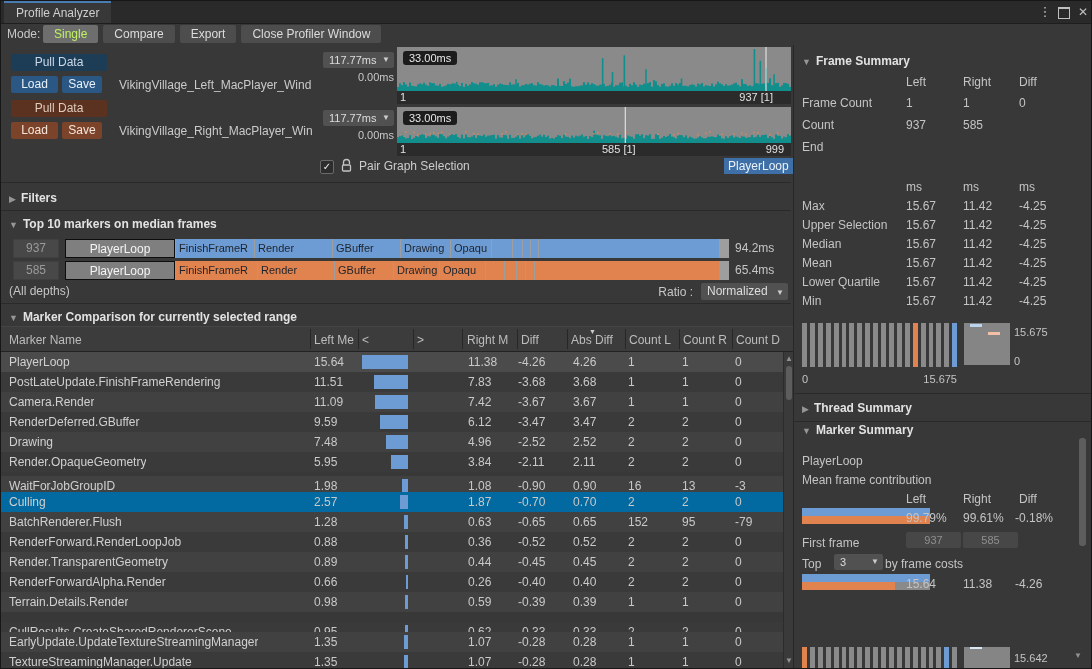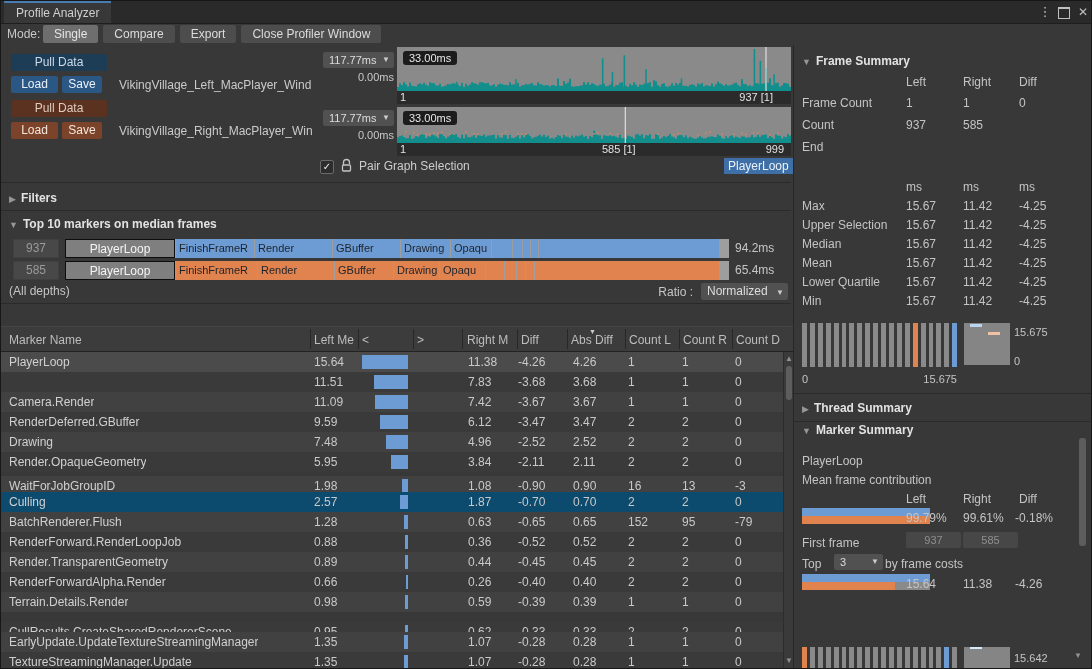--- a/index.html
+++ b/index.html
@@ -10,21 +10,21 @@
   
   .titlebar{position:absolute;left:0;top:0;width:100%;height:22px;background:#2a2a2a;border-bottom:1px solid #1e1e1e;}
   .tab{position:absolute;left:3px;top:0;height:22px;line-height:20px;padding:0 12px;background:#383838;
     border-top:2px solid #497cb0;box-sizing:border-box;color:#cfcfcf;}
   .winicon{position:absolute;top:3px;width:16px;height:16px;color:#c0c0c0;text-align:center;line-height:16px;cursor:default;}
   .maxbox{position:absolute;top:6px;width:10px;height:9px;border:1px solid #c0c0c0;border-top-width:2px;}
   
   .toolbar-label{position:absolute;left:6px;top:22px;height:22px;line-height:22px;color:#c8c8c8;}
   #toolbar-btns{position:absolute;left:42px;top:24px;display:flex;gap:5px;}
   .tbtn{height:18px;line-height:18px;padding:0 11px;background:#4d4d4d;border-radius:2px;color:#dcdcdc;}
-  .tbtn.active{background:#6e6e6e;color:#e5e5e5;}
+  .tbtn.active{background:#6e6e6e;color:#bef264;}
   
   .btn{position:absolute;height:17px;line-height:17px;text-align:center;border-radius:2px;box-sizing:border-box;}
   .btn-ldark{background:#1d3c56;color:#c9d9e8;}
   .btn-lblue{background:#2b5784;color:#e9f1f9;}
   .btn-rdark{background:#5b3120;color:#e0cbbd;}
   .btn-rbrown{background:#7a432a;color:#f5e7dc;}
   .dd{position:absolute;background:#515151;border-radius:2px;color:#dddddd;font-size:11px;line-height:16px;padding:0 14px 0 6px;height:16px;}
   .dd .caret{position:absolute;right:4px;top:0;font-size:8px;color:#cccccc;}
   .mslabel{position:absolute;text-align:right;font-size:11px;color:#c8c8c8;}
   .fname{position:absolute;height:18px;line-height:18px;color:#cacaca;}
@@ -617,20 +617,21 @@
         <div class="seg" style="width: 8px; background: rgb(224, 131, 78);"></div>
         <div class="seg" style="width: 184px; background: rgb(224, 131, 78);"></div>
       </div>
       <div class="seg-total" style="left: 734px; top: 260px;">65.4ms</div>
     </div>
   <div class="abs" style="left:8px;top:283px;color:#c6c6c6;">(All depths)</div>
   <div class="abs" style="left:600px;top:284px;width:92px;text-align:right;color:#c6c6c6;">Ratio :</div>
   <div class="dd" style="left:700px;top:282px;width:67px;height:17px;line-height:17px;font-size:12px;"><span>Normalized</span><span class="caret" style="top:1px;">▼</span></div>
 
   <div class="sep" style="left:0;top:302px;width:790px;"></div>
+  <div class="sec-title" style="left:8px;top:309px;"><span class="tri">▼</span><span>Marker Comparison for currently selected range</span></div>
   <div class="th-row" id="cmp-head">
       <div class="th-label" style="left: 8px;">Marker Name</div>
       <div class="th-label" style="left: 313px;">Left Me</div>
       <div class="th-label" style="left: 361px;">&lt;</div>
       <div class="th-label" style="left: 416px;">&gt;</div>
       <div class="th-label" style="left: 466px;">Right M</div>
       <div class="th-label" style="left: 520px;">Diff</div>
       <div class="th-label" style="left: 570px;">Abs Diff</div>
       <div class="sort-tri" style="left: 588px;">▼</div>
       <div class="th-label" style="left: 628px;">Count L</div>
@@ -652,20 +653,21 @@
         <div class="cv" style="left: 313px;">15.64</div>
         <div class="cbar" style="left: 361px; width: 46px;"></div>
         <div class="cv" style="left: 467px;">11.38</div>
         <div class="cv" style="left: 517px;">-4.26</div>
         <div class="cv" style="left: 572px;">4.26</div>
         <div class="cv" style="left: 627px;">1</div>
         <div class="cv" style="left: 681px;">1</div>
         <div class="cv" style="left: 734px;">0</div>
       </div>
       <div class="cmp-row" style="top: 371px; background: rgb(58, 58, 58);">
+        <div class="cname">PostLateUpdate.FinishFrameRendering</div>
         <div class="cv" style="left: 313px;">11.51</div>
         <div class="cbar" style="left: 373px; width: 34px;"></div>
         <div class="cv" style="left: 467px;">7.83</div>
         <div class="cv" style="left: 517px;">-3.68</div>
         <div class="cv" style="left: 572px;">3.68</div>
         <div class="cv" style="left: 627px;">1</div>
         <div class="cv" style="left: 681px;">1</div>
         <div class="cv" style="left: 734px;">0</div>
       </div>
       <div class="cmp-row" style="top: 391px; background: rgb(65, 65, 65);">
@@ -716,21 +718,21 @@
         <div class="cname">WaitForJobGroupID</div>
         <div class="cv" style="left: 313px;">1.98</div>
         <div class="cbar" style="left: 401px; width: 6px;"></div>
         <div class="cv" style="left: 467px;">1.08</div>
         <div class="cv" style="left: 517px;">-0.90</div>
         <div class="cv" style="left: 572px;">0.90</div>
         <div class="cv" style="left: 627px;">16</div>
         <div class="cv" style="left: 681px;">13</div>
         <div class="cv" style="left: 734px;">-3</div>
       </div>
-      <div class="cmp-row" style="top: 491px; background: #0c4a6e;">
+      <div class="cmp-row" style="top: 491px; background: #0369a1;">
         <div class="cname">Culling</div>
         <div class="cv" style="left: 313px;">2.57</div>
         <div class="cbar" style="left: 399px; width: 8px;"></div>
         <div class="cv" style="left: 467px;">1.87</div>
         <div class="cv" style="left: 517px;">-0.70</div>
         <div class="cv" style="left: 572px;">0.70</div>
         <div class="cv" style="left: 627px;">2</div>
         <div class="cv" style="left: 681px;">2</div>
         <div class="cv" style="left: 734px;">0</div>
       </div>

